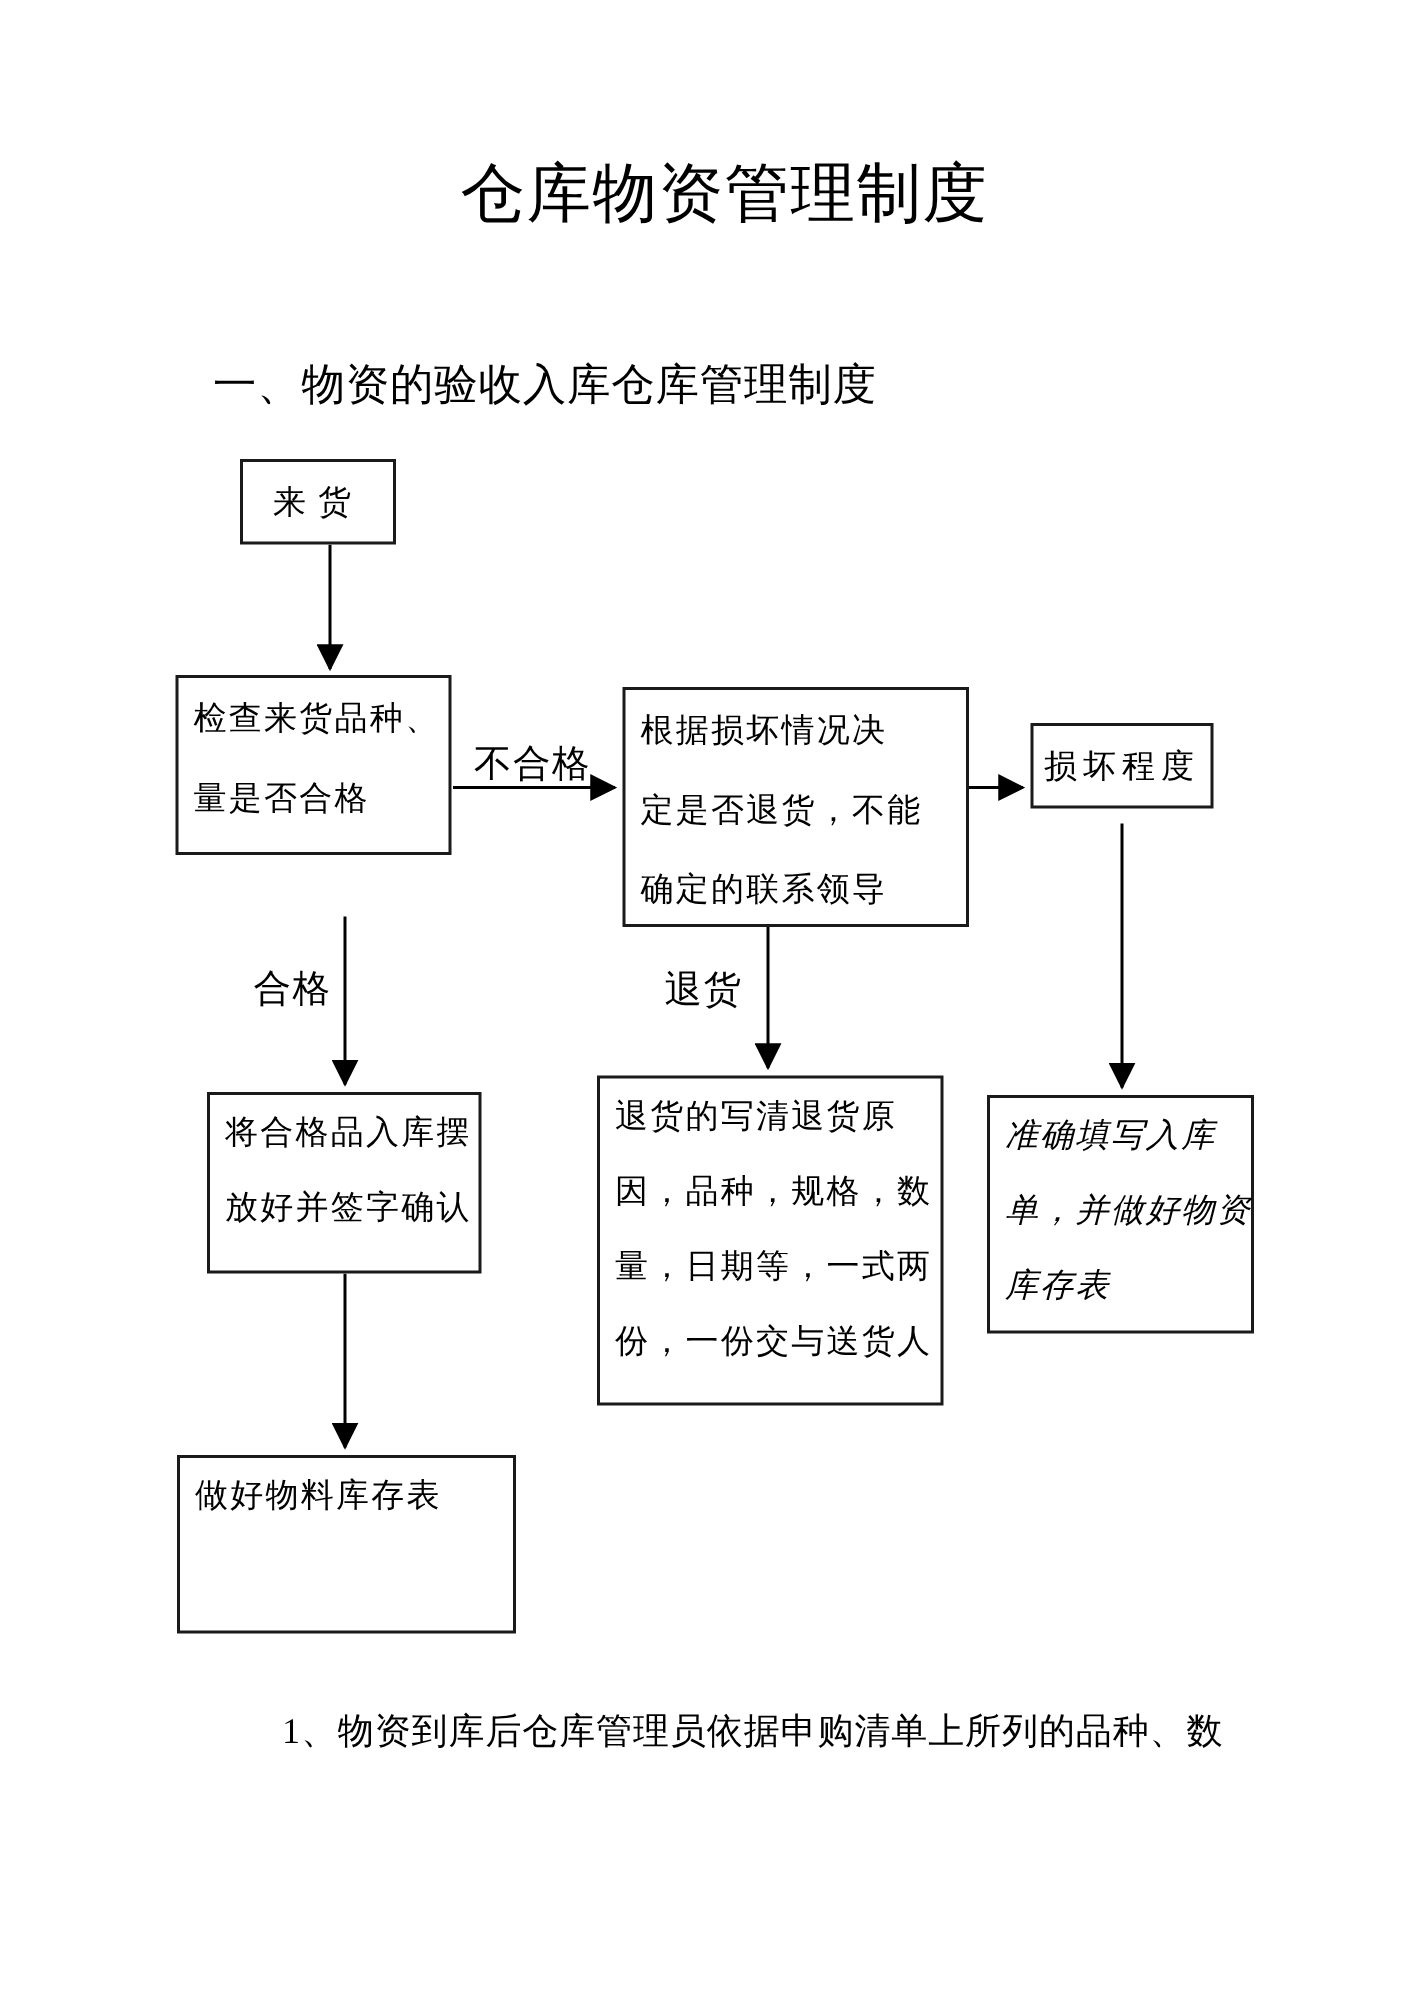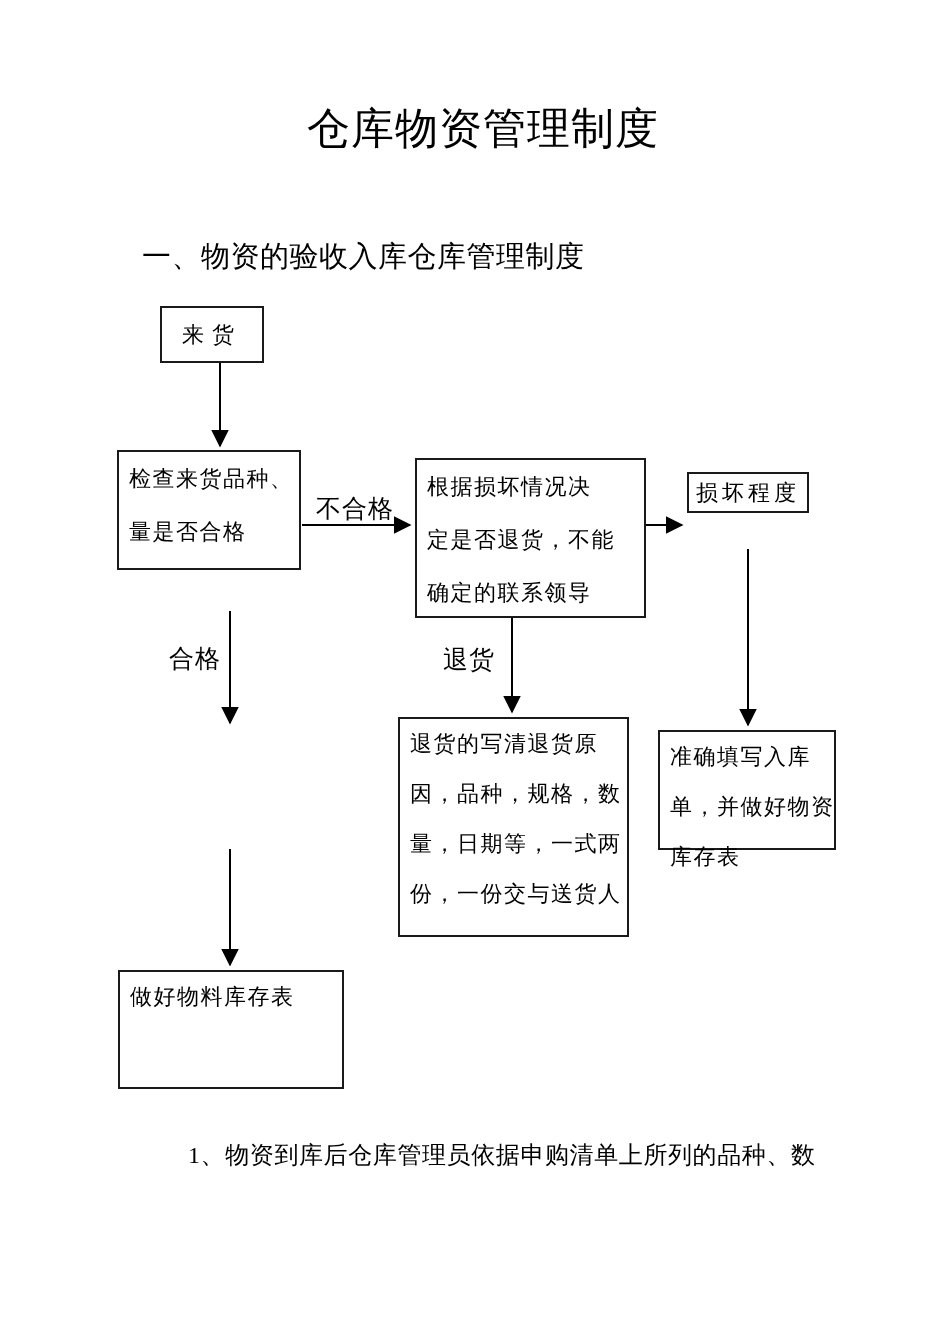--- a/index.html
+++ b/index.html
@@ -97,33 +97,37 @@
     <div class="fline">检查来货品种、</div>
     <div class="fline">量是否合格</div>
   </div>
 
   <div class="fbox lh53" style="left:415px; top:458px; width:231px; height:160px;">
     <div class="fline">根据损坏情况决</div>
     <div class="fline">定是否退货，不能</div>
     <div class="fline">确定的联系领导</div>
   </div>
 
-  <div class="fbox center" style="left:687px; top:472px; width:122px; height:41px; letter-spacing:4px;">
+  <div class="fbox center" style="left:687px; top:482px; width:122px; height:57px; letter-spacing:4px;">
     <div class="fline">损坏程度</div>
   </div>
 
+  <div class="fbox" style="left:138px; top:728px; width:183px; height:121px;">
+    <div class="fline">将合格品入库摆</div>
+    <div class="fline">放好并签字确认</div>
+  </div>
 
   <div class="fbox" style="left:398px; top:717px; width:231px; height:220px;">
     <div class="fline">退货的写清退货原</div>
     <div class="fline">因，品种，规格，数</div>
     <div class="fline">量，日期等，一式两</div>
     <div class="fline">份，一份交与送货人</div>
   </div>
 
-  <div class="fbox" style="left:658px; top:730px; width:178px; height:120px;">
+  <div class="fbox" style="left:658px; top:730px; width:178px; height:159px;font-style:italic;">
     <div class="fline">准确填写入库</div>
     <div class="fline">单，并做好物资</div>
     <div class="fline">库存表</div>
   </div>
 
   <div class="fbox" style="left:118px; top:970px; width:226px; height:119px;">
     <div class="fline">做好物料库存表</div>
   </div>
 
   <span class="edge-label" style="left:316px; top:492px;">不合格</span>

